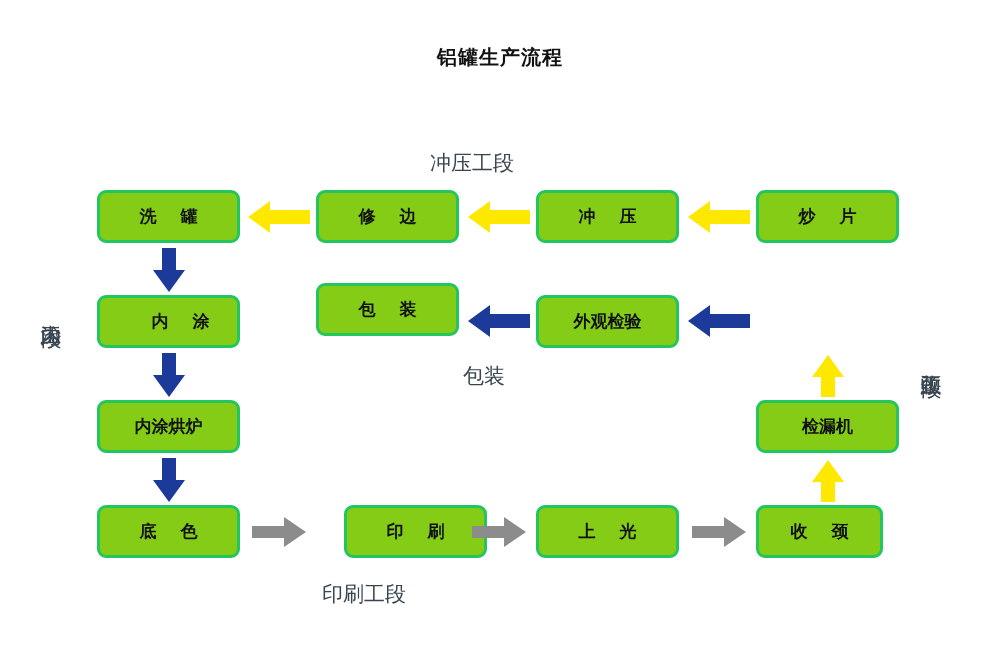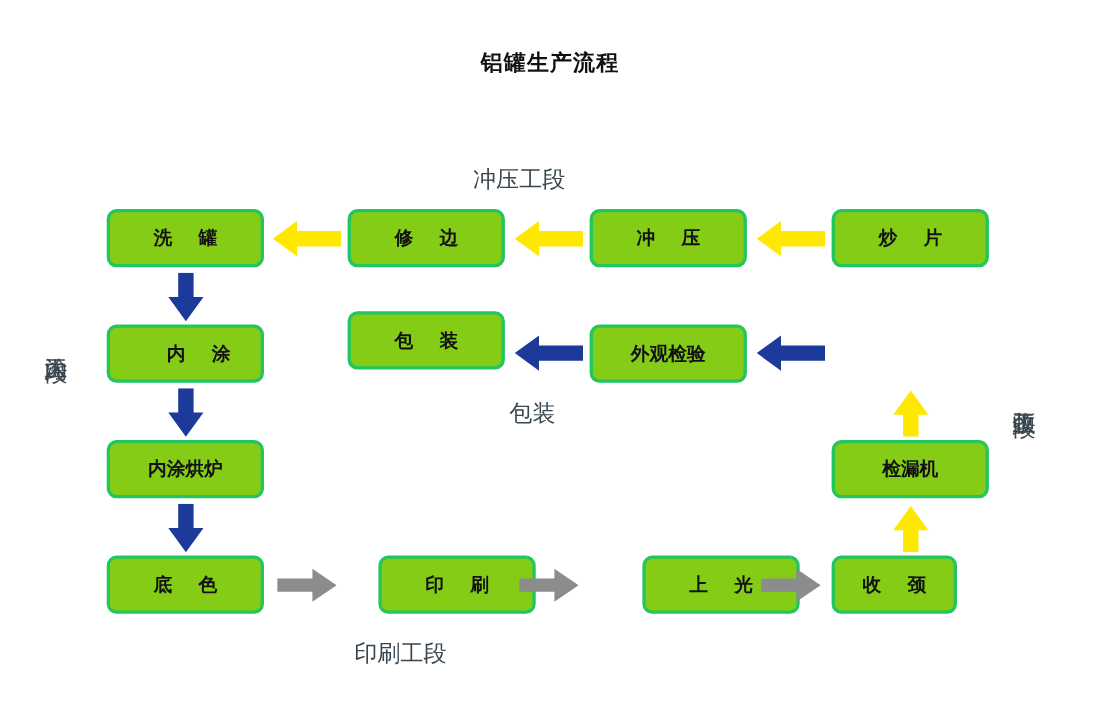--- a/index.html
+++ b/index.html
@@ -106,23 +106,23 @@
 
 
   <div class="node" style="left:97px; top:400px; width:143px; height:53px;">内涂烘炉</div>
 
   <div class="node" style="left:756px; top:400px; width:143px; height:53px;">检漏机</div>
 
   <div class="node spaced" style="left:97px; top:505px; width:143px; height:53px;">底 色</div>
 
   <div class="node spaced" style="left:316px; top:505px; width:143px; height:53px;margin-left:28px;">印 刷</div>
 
-  <div class="node spaced" style="left:536px; top:505px; width:143px; height:53px;margin-left:48px;">上 光</div>
+  <div class="node spaced" style="left:536px; top:505px; width:143px; height:53px;">上 光</div>
 
-  <div class="node spaced" style="left:756px; top:505px; width:114px; height:53px;">收 颈</div>
+  <div class="node spaced" style="left:756px; top:505px; width:127px; height:53px;">收 颈</div>
 
   <div class="arrow" style="left:248px; top:199px;">
     <svg width="62" height="36" viewBox="0 0 62 36" aria-hidden="true">
       <polygon points="0,18 22,2 22,11 62,11 62,25 22,25 22,34" fill="#FFE800"></polygon>
     </svg>
   </div>
   <div class="arrow" style="left:468px; top:199px;">
     <svg width="62" height="36" viewBox="0 0 62 36" aria-hidden="true">
       <polygon points="0,18 22,2 22,11 62,11 62,25 22,25 22,34" fill="#FFE800"></polygon>
     </svg>

